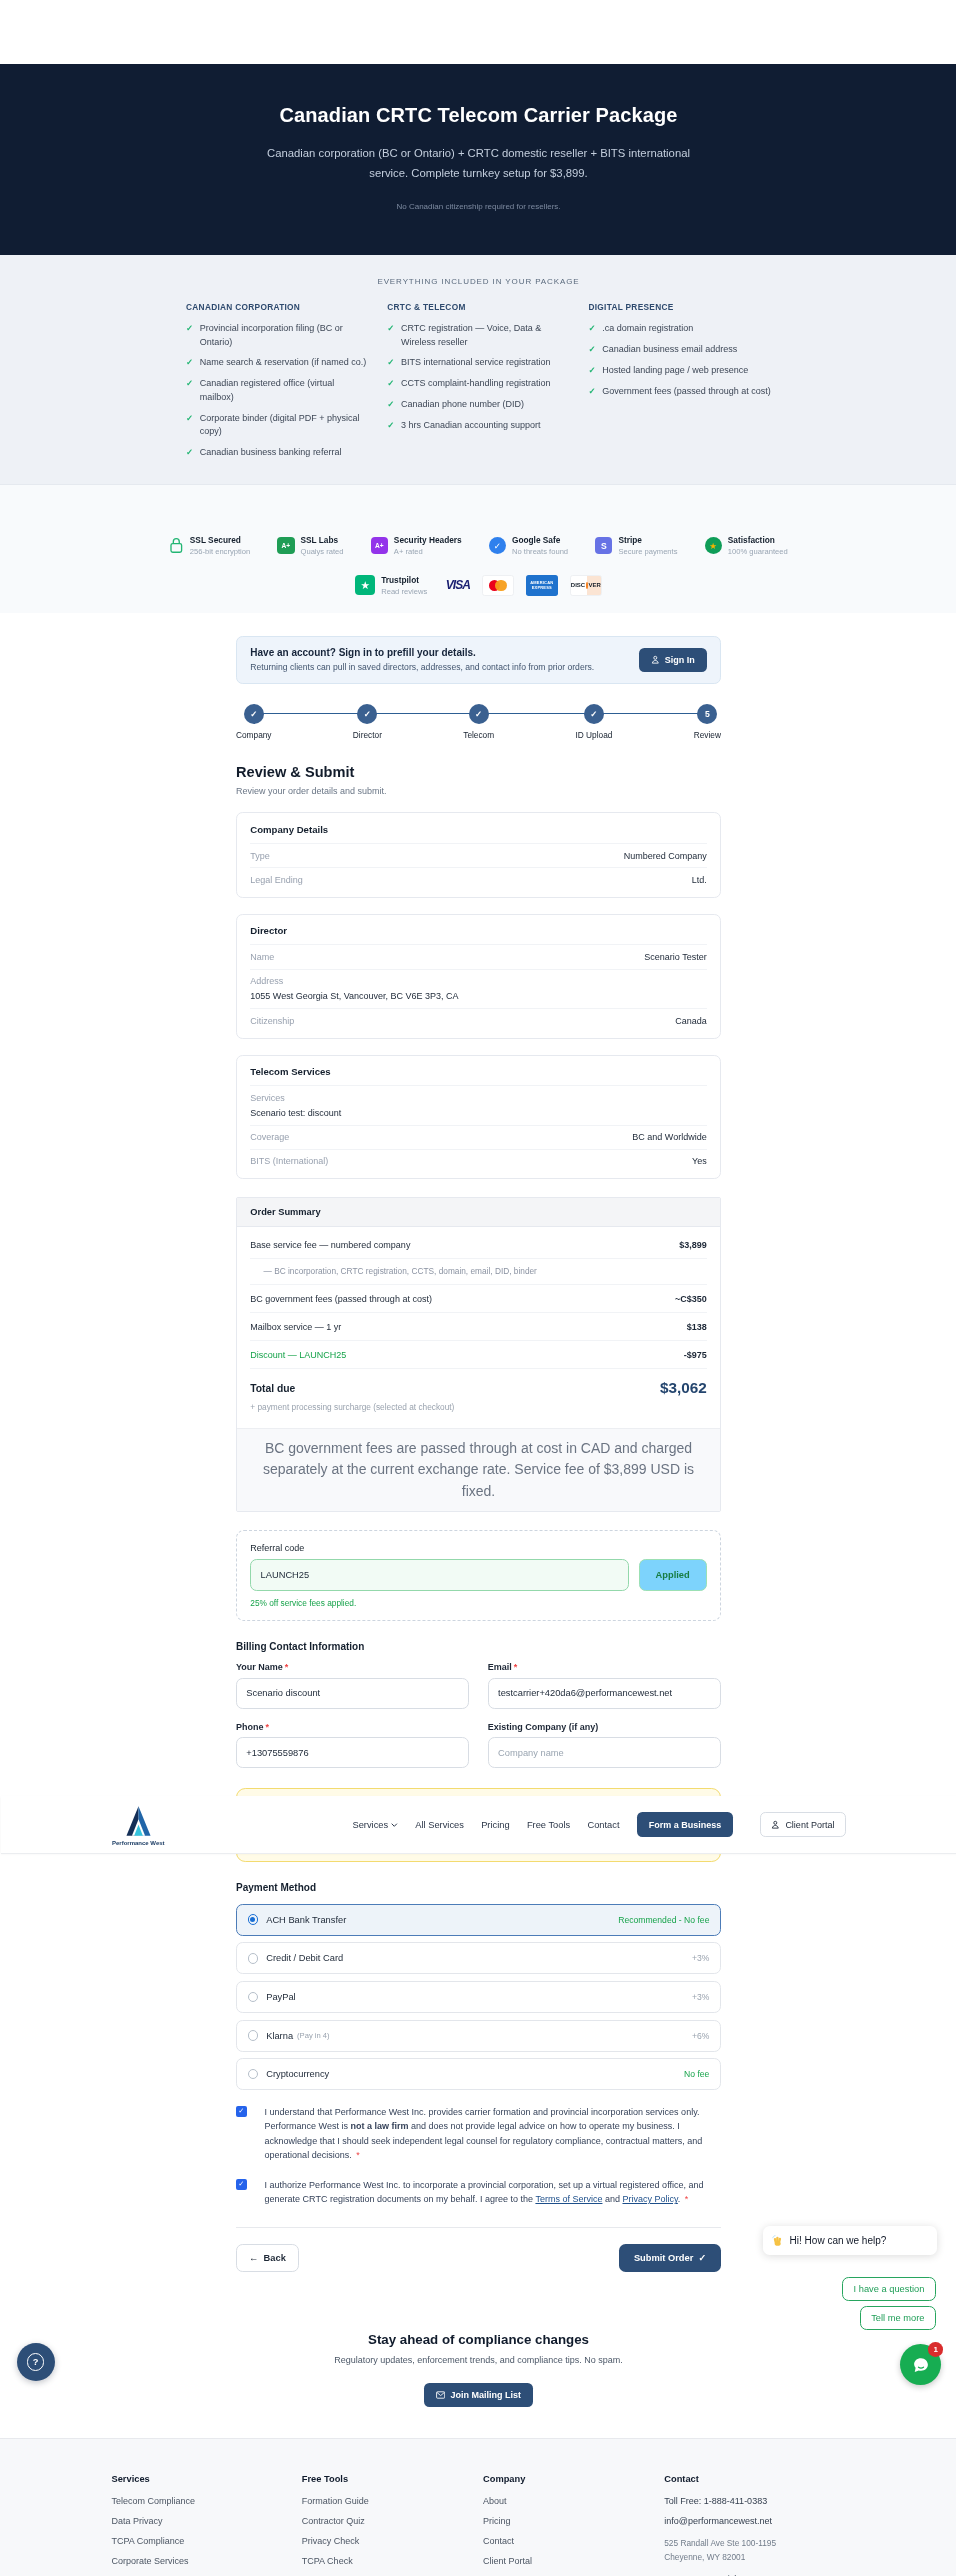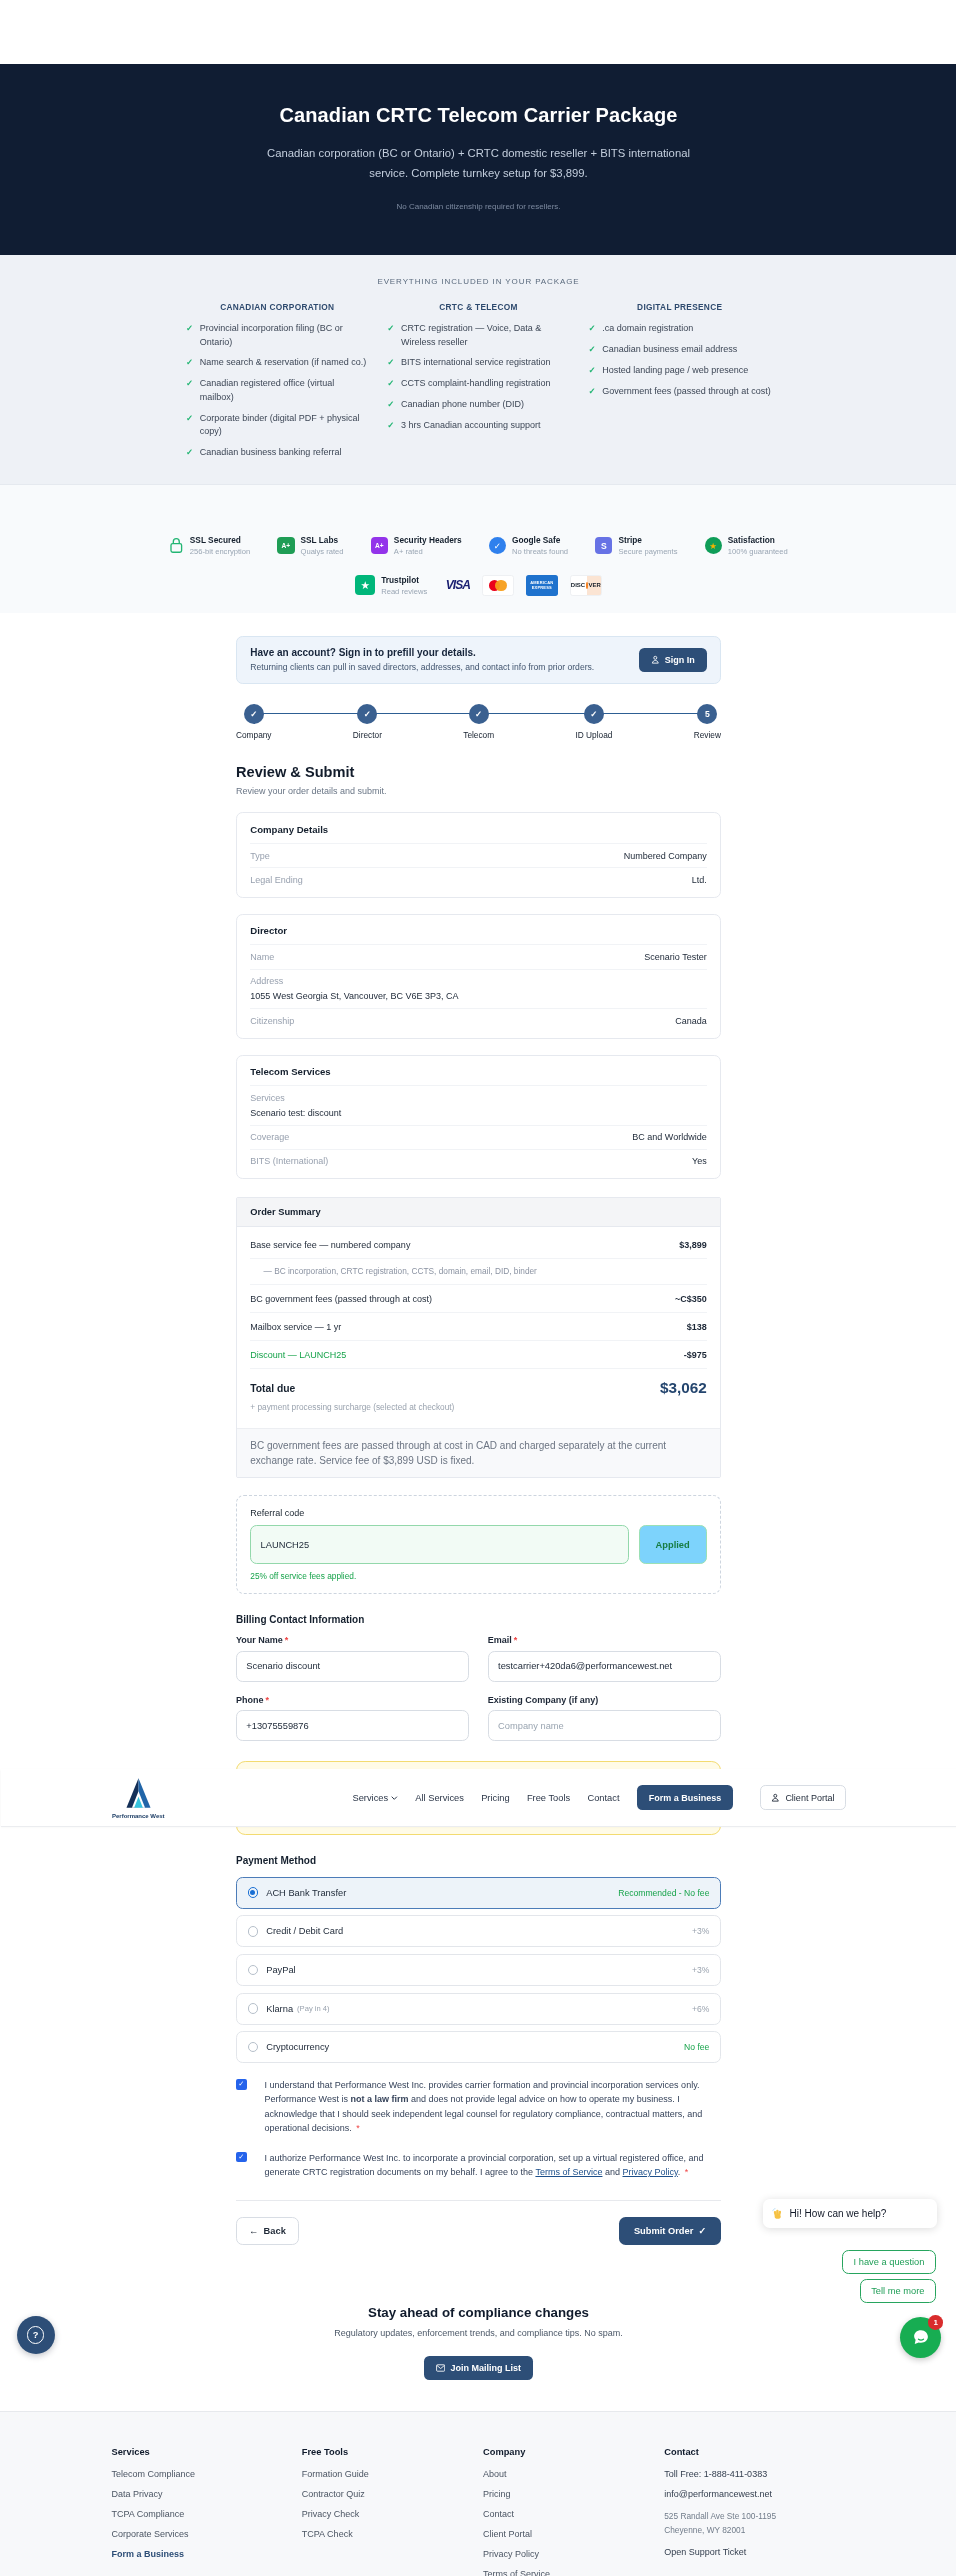--- a/index.html
+++ b/index.html
@@ -9,21 +9,21 @@
   
   .hero { margin-top:64px; background:#101d33; color:#fff; text-align:center; padding:40px 0 44px; }
   .hero h1 { margin:0 0 16px; font-size:20px; font-weight:700; letter-spacing:0.1px; }
   .hero-sub { font-size:11.3px; color:#c3cedd; line-height:1.8; max-width:425px; margin:0 auto; }
   .hero-note { margin-top:18.6px; font-size:8px; color:#7d8aa0; }
 
   
   .included { background:#eef1f6; padding:13.3px 0 17.3px; }
   .inc-heading { text-align:center; font-size:8px; color:#5a6a7d; letter-spacing:0.9px; margin:8px 0 16px; font-weight:500; }
   .inc-grid { width:585px; margin:0 auto; display:grid; grid-template-columns:1fr 1fr 1fr; column-gap:18.6px; }
-  .inc-col-title { font-size:8.3px; font-weight:700; color:#2e4a6e; margin-bottom:10.6px; letter-spacing:0.3px;text-align:center; }
+  .inc-col-title { font-size:8.3px; font-weight:700; color:#2e4a6e; margin-bottom:10.6px; letter-spacing:0.3px; }
   .inc-item { display:flex; gap:6.6px; font-size:9px; color:#3d4756; line-height:1.5; margin-bottom:7.3px; }
   .check { color:#22b573; font-weight:700; font-size:8.6px; flex:none; }
 
   
   .badges { background:#f8fafc; border-top:0.7px solid #e5e9ef; padding:13.3px 0 17.3px; }
   .badge-row { display:flex; justify-content:center; gap:27px; align-items:center;margin-top:37px; }
   .badge { display:flex; gap:6px; align-items:center; }
   .badge-name { font-size:8.3px; font-weight:700; color:#15202e; }
   .badge-sub { font-size:7.6px; color:#9aa6b4; margin-top:2px; }
   .sq-badge { width:17.3px; height:17.3px; border-radius:4px; color:#fff; font-size:6.6px; font-weight:700;
@@ -76,26 +76,26 @@
   .os-header { background:#f4f5f7; padding:9.3px 13.3px; border-bottom:0.7px solid #e6e9ef; font-size:9.3px; font-weight:700; color:#15202e; }
   .os-body { padding:4px 13.3px 9.3px; }
   .os-row { display:flex; justify-content:space-between; padding:8.6px 0; font-size:9px; border-bottom:0.7px solid #f1f3f6; }
   .os-row .v { font-weight:600; color:#1c2736; }
   .os-note { padding:6.6px 0 8px 13.3px; font-size:8.3px; color:#8b93a2; border-bottom:0.7px solid #f1f3f6; }
   .os-green { color:#16a34a; }
   .os-total { display:flex; justify-content:space-between; align-items:center; padding:10px 0 1.3px; }
   .os-total .tl { font-size:10.3px; font-weight:800; color:#15202e; }
   .os-total .tv { font-size:15.3px; font-weight:800; color:#24456e; }
   .os-surcharge { font-size:8.3px; color:#9aa3af; padding:3.3px 0 6.6px; }
-  .os-footnote { background:#f8f9fb; border-top:0.7px solid #eceef2; padding:8.6px 13.3px; font-size:10px; color:#6b7482; line-height:1.55; }
+  .os-footnote { background:#f8f9fb; border-top:0.7px solid #eceef2; padding:8.6px 13.3px; font-size:14px; color:#6b7482; line-height:1.55;text-align:center; }
 
   .referral { margin-top:17.3px; border:1px dashed #cdd5df; border-radius:8px; padding:12px 13.3px; }
   .ref-label { font-size:9px; color:#19242f; margin-bottom:6.6px; font-weight:500; }
   .ref-row { display:flex; }
-  .ref-input { flex:1; height:39px; border-radius:6.6px; border:0.7px solid #93d8ab; background:#f2fbf5; padding:0 9.3px;
+  .ref-input { flex:1; height:32px; border-radius:6.6px; border:0.7px solid #93d8ab; background:#f2fbf5; padding:0 9.3px;
                font-size:9.3px; color:#1c2736; font-family:inherit; }
   .ref-applied { margin-left:9.3px; padding:0 16px; border-radius:6.6px; background:#7dd3fc; border:0.7px solid #9be0b4;
                  color:#177c43; font-size:9.3px; font-weight:700; font-family:inherit; cursor:pointer; }
   .ref-note { margin-top:6.6px; font-size:8.3px; color:#16a34a; }
 
   .sec-heading { margin:20px 0 10.6px; font-size:10px; font-weight:700; color:#15202e; }
   .bgrid { display:grid; grid-template-columns:1fr 1fr; column-gap:18.6px; row-gap:13.3px; }
   .flabel { font-size:9px; font-weight:600; color:#1d2736; margin-bottom:5.3px; }
   .req { color:#ef4444; margin-left:2px; }
   .tinput { width:100%; height:31px; border-radius:6.6px; border:0.7px solid #d8dde4; padding:0 9.3px; font-size:9.3px;

